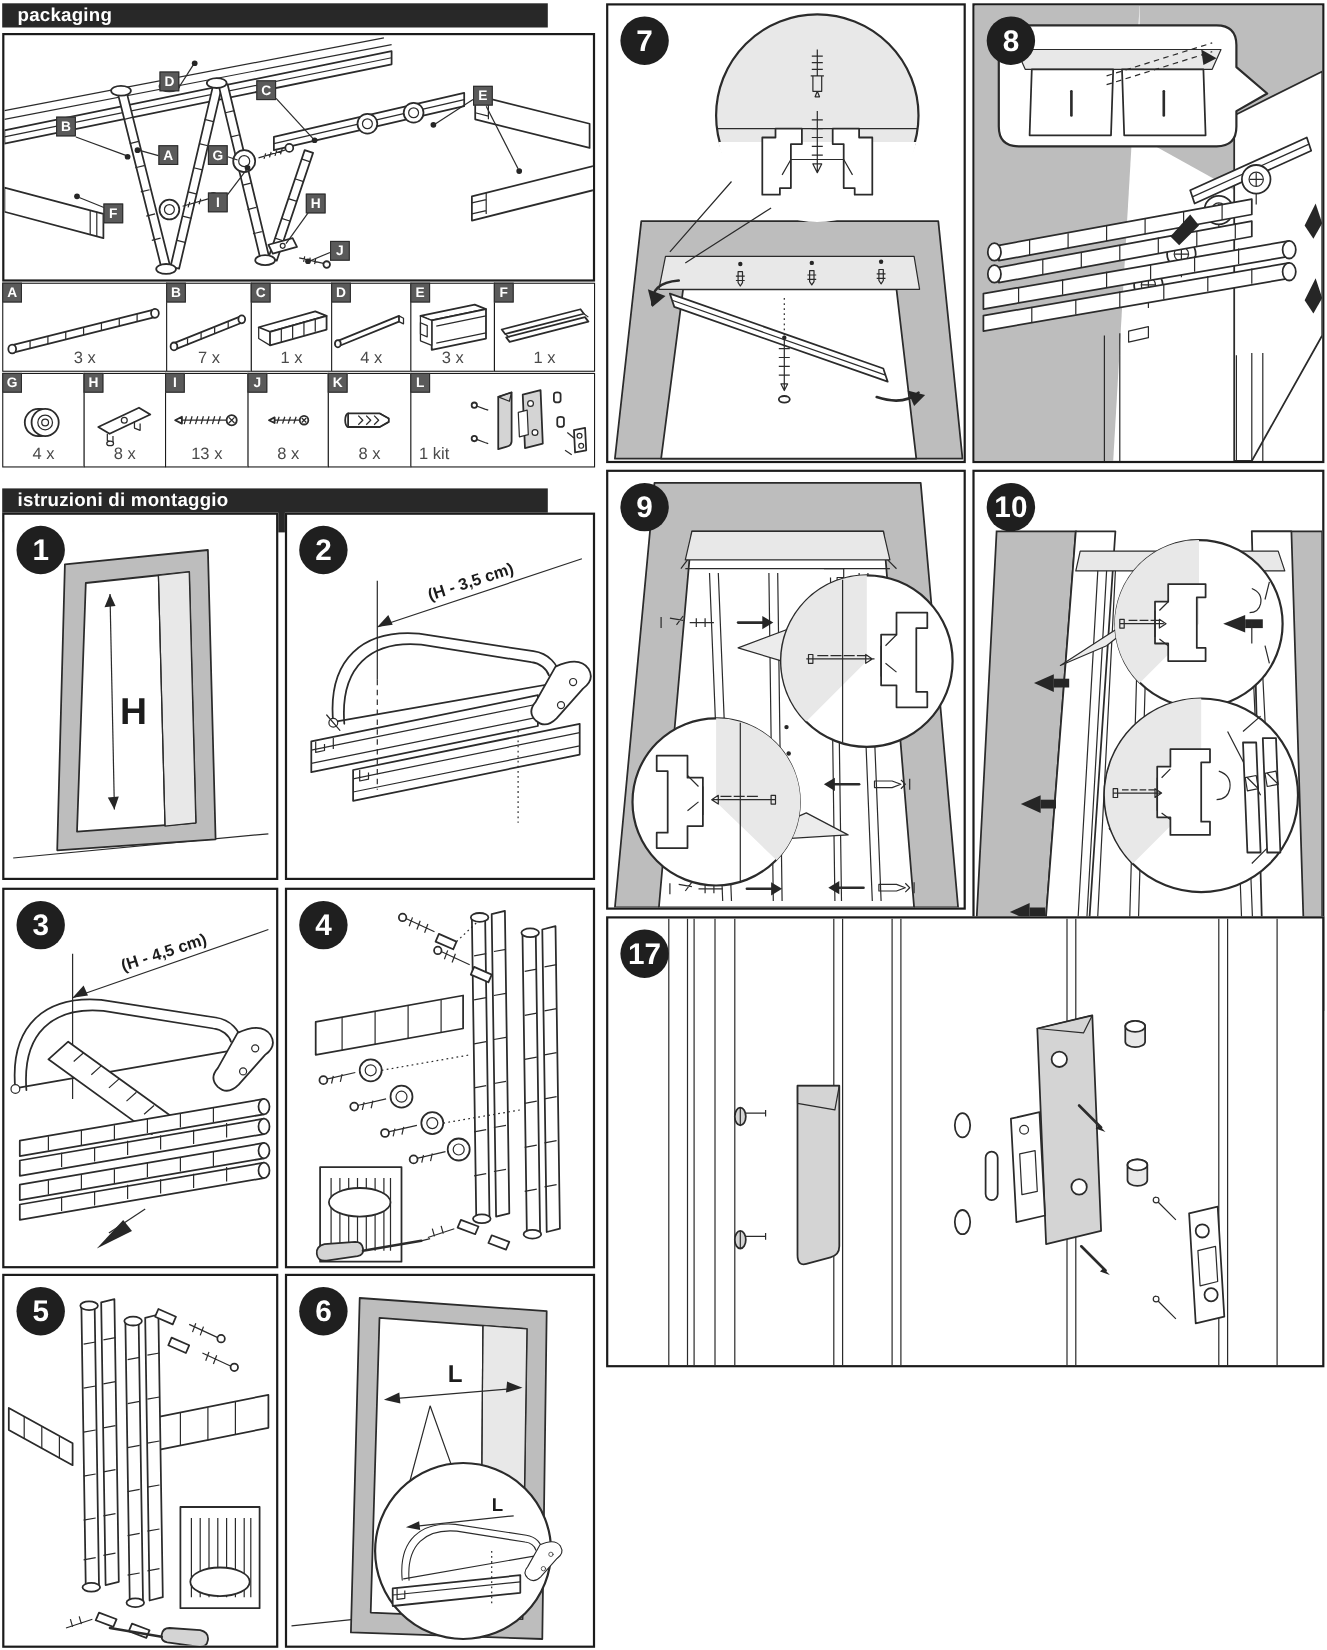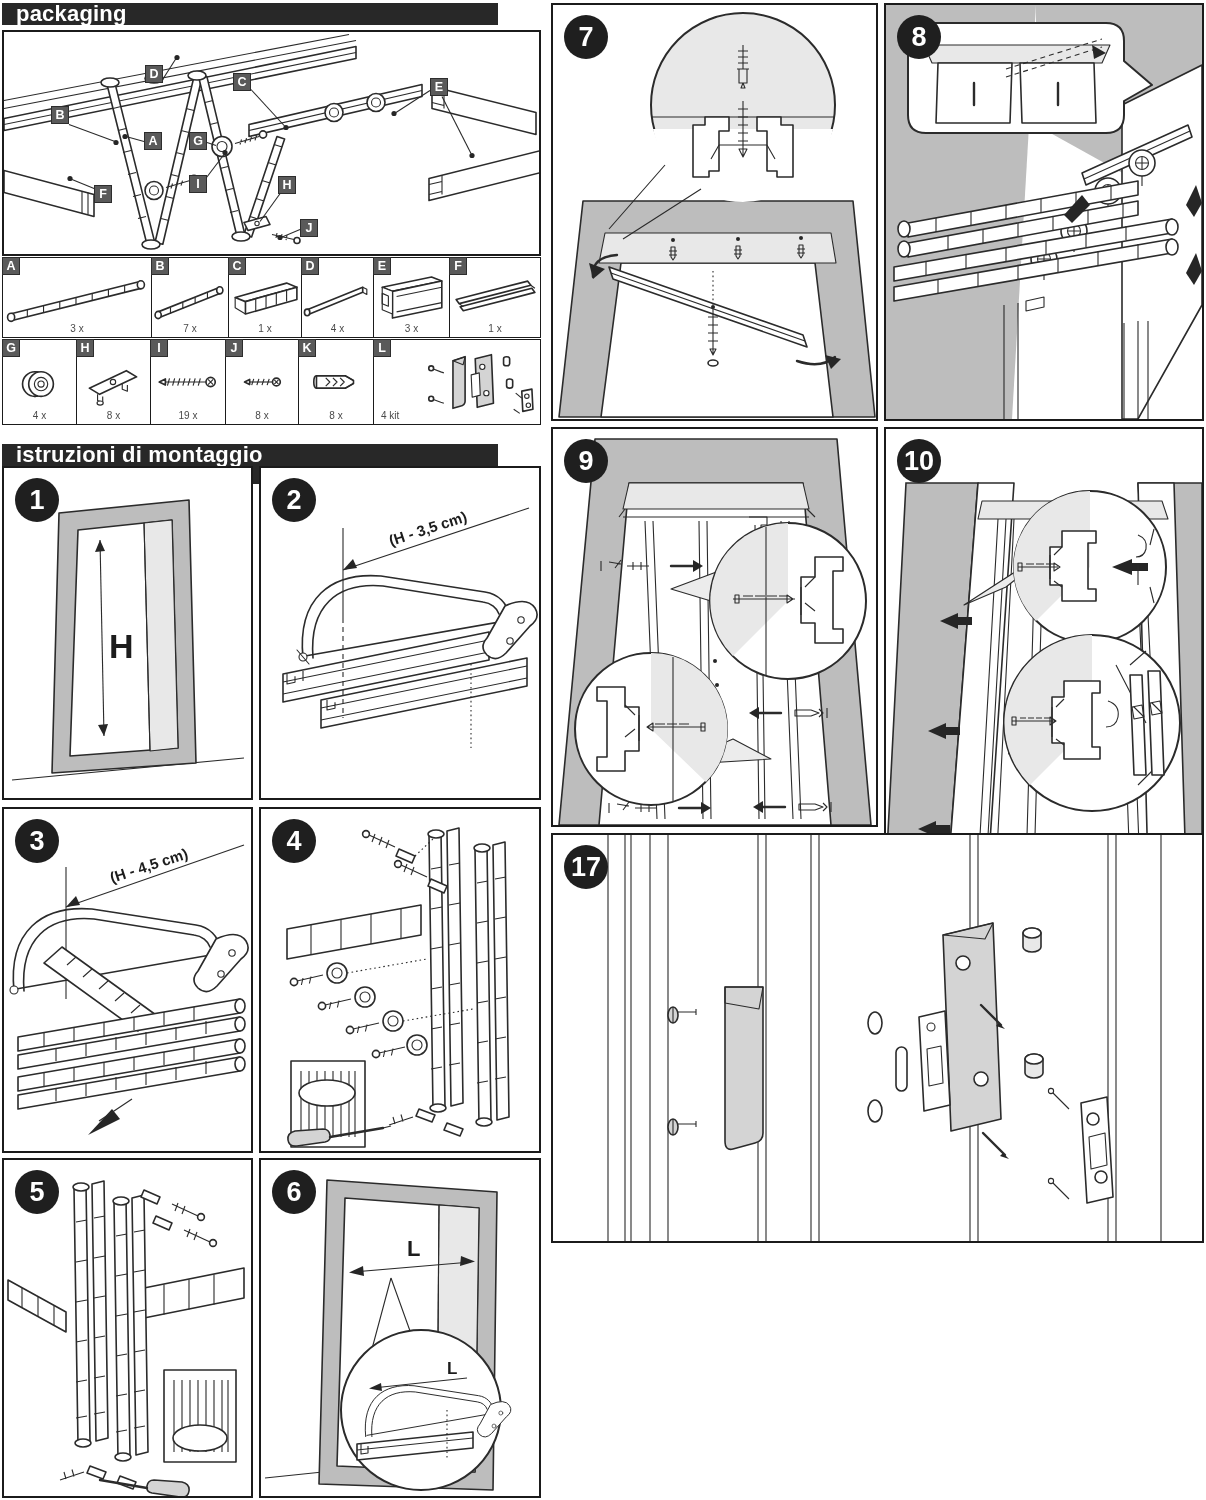--- a/index.html
+++ b/index.html
@@ -1,30 +1,30 @@
 <!DOCTYPE html>
 <html><head>
 <meta charset="utf-8">
 <style>
   html,body{margin:0;padding:0;background:#ffffff;}
   #stage{position:relative;width:1206px;height:1500px;background:#ffffff;overflow:hidden;
          font-family:"Liberation Sans",sans-serif;}
-  .bar{position:absolute;background:#282828;color:#fff;font-weight:bold;font-size:22px;
+  .bar{position:absolute;background:#282828;color:#fff;font-weight:bold;font-size:17px;
        line-height:22px;padding-left:14px;box-sizing:border-box;letter-spacing:.2px;}
   .panel{position:absolute;border:2.2px solid #1b1b1b;background:#fff;box-sizing:border-box;}
   .badge{position:absolute;left:11px;top:10px;width:44px;height:44px;border-radius:50%;
          background:#1f1f1f;color:#fff;font-weight:bold;font-size:27px;
          display:flex;align-items:center;justify-content:center;z-index:5;}
   .tag{position:absolute;width:18px;height:18px;background:#5a5a5a;color:#fff;font-weight:bold;
        font-size:12.5px;display:flex;align-items:center;justify-content:center;
        border:1.4px solid #2d2d2d;box-sizing:border-box;z-index:4;}
   .cell{position:absolute;border:1.6px solid #1b1b1b;background:#fff;box-sizing:border-box;}
   .cell .tag{left:-1px;top:-1px;}
   .count{position:absolute;left:0;bottom:3px;width:100%;text-align:center;color:#4a4a4a;
-         font-size:10px;margin-top:44px;}
+         font-size:15px;margin-top:44px;}
   .count.left{text-align:left;padding-left:7px;box-sizing:border-box;}
   svg{display:block;width:100%;height:100%;}
   svg text{font-family:"Liberation Sans",sans-serif;fill:#1c1c1c;font-weight:bold;}
   .ln{stroke:#2b2b2b;stroke-width:1.6;fill:none;stroke-linejoin:round;stroke-linecap:round;}
   .ln2{stroke:#2b2b2b;stroke-width:1.1;fill:none;stroke-linejoin:round;}
   .thk{stroke-width:2.4;}
   .wf{fill:#ffffff;}
   .gf{fill:#bdbdbd;}
   .gf2{fill:#e8e8e8;}
   .gf3{fill:#d4d4d4;}
@@ -219,21 +219,21 @@
   </div>
   <div class="cell" style="left:150px;top:339px;width:76px;height:86px;">
     <div class="tag">I</div>
     <svg viewBox="0 0 72 62">
       <path class="ln" d="M8,31 L14,28 L14,34 Z"></path>
       <path class="ln2" d="M14,31 L56,31"></path>
       <path class="ln2" d="M18,27.5 l-2,7 M23,27.5 l-2,7 M28,27.5 l-2,7 M33,27.5 l-2,7 M38,27.5 l-2,7 M43,27.5 l-2,7 M48,27.5 l-2,7"></path>
       <circle class="ln wf" cx="58" cy="31" r="4.5"></circle>
       <path class="ln2" d="M55.5,28.5 l5,5 M60.5,28.5 l-5,5"></path>
     </svg>
-    <div class="count">19 x</div>
+    <div class="count">13 x</div>
   </div>
   <div class="cell" style="left:225px;top:339px;width:74px;height:86px;">
     <div class="tag">J</div>
     <svg viewBox="0 0 70 62">
       <path class="ln" d="M18,31 L23,28.5 L23,33.5 Z"></path>
       <path class="ln2" d="M23,31 L47,31"></path>
       <path class="ln2" d="M27,28 l-2,6 M32,28 l-2,6 M37,28 l-2,6 M42,28 l-2,6"></path>
       <circle class="ln wf" cx="49" cy="31" r="3.8"></circle>
       <path class="ln2" d="M47,29 l4,4 M51,29 l-4,4"></path>
     </svg>
@@ -271,21 +271,21 @@
       <g>
         <path class="ln wf" d="M128,8 a3,2 0 0 1 6,0 l0,5 a3,2 0 0 1 -6,0 z"></path>
         <path class="ln wf" d="M131,30 a3,2 0 0 1 6,0 l0,5 a3,2 0 0 1 -6,0 z"></path>
         <path class="ln2" d="M140,42 l6,5"></path>
         <polygon class="ln wf" points="146,40 156,38 157,58 147,60"></polygon>
         <circle class="ln2 wf" cx="151" cy="45" r="2.2"></circle>
         <circle class="ln2 wf" cx="152.5" cy="54" r="2.2"></circle>
         <path class="ln2" d="M138,58 l6,4"></path>
       </g>
     </svg>
-    <div class="count left">4 kit</div>
+    <div class="count left">1 kit</div>
   </div>
 
   <div class="bar" style="left:2px;top:444px;width:496px;height:40px;">
     <span>istruzioni di montaggio</span>
   </div>
 
   <div class="panel" style="left:2px;top:466px;width:251px;height:334px;">
     <div class="badge">1</div>
     <svg viewBox="0 0 247 330">
       <line class="ln2" x1="8" y1="312" x2="240" y2="290"></line>

